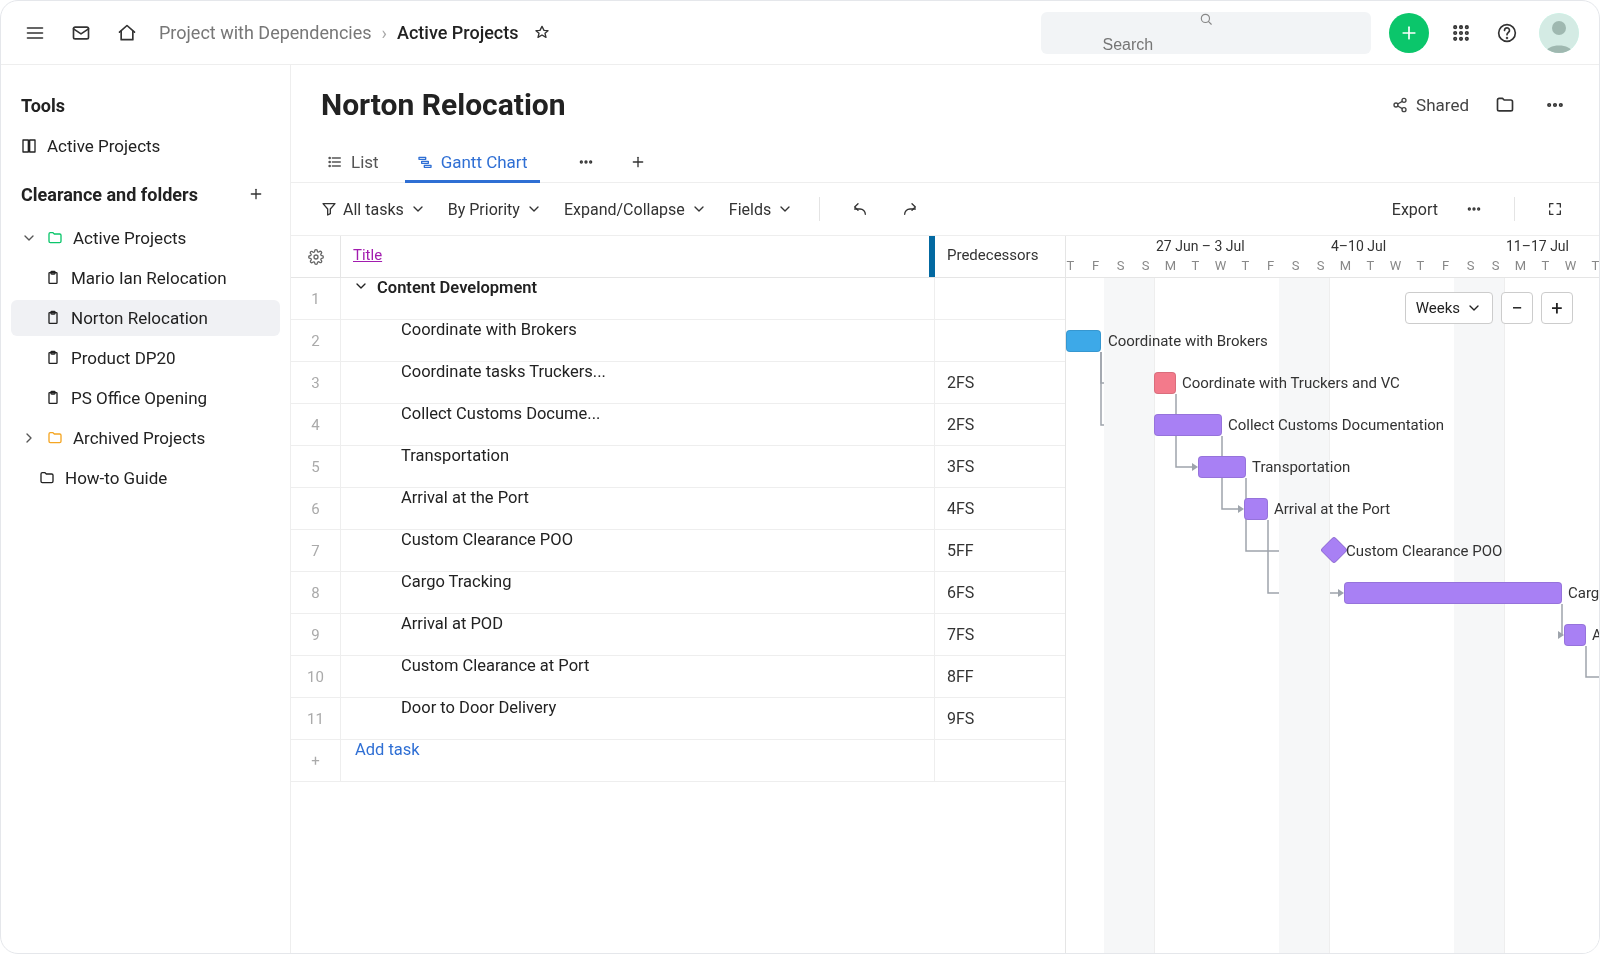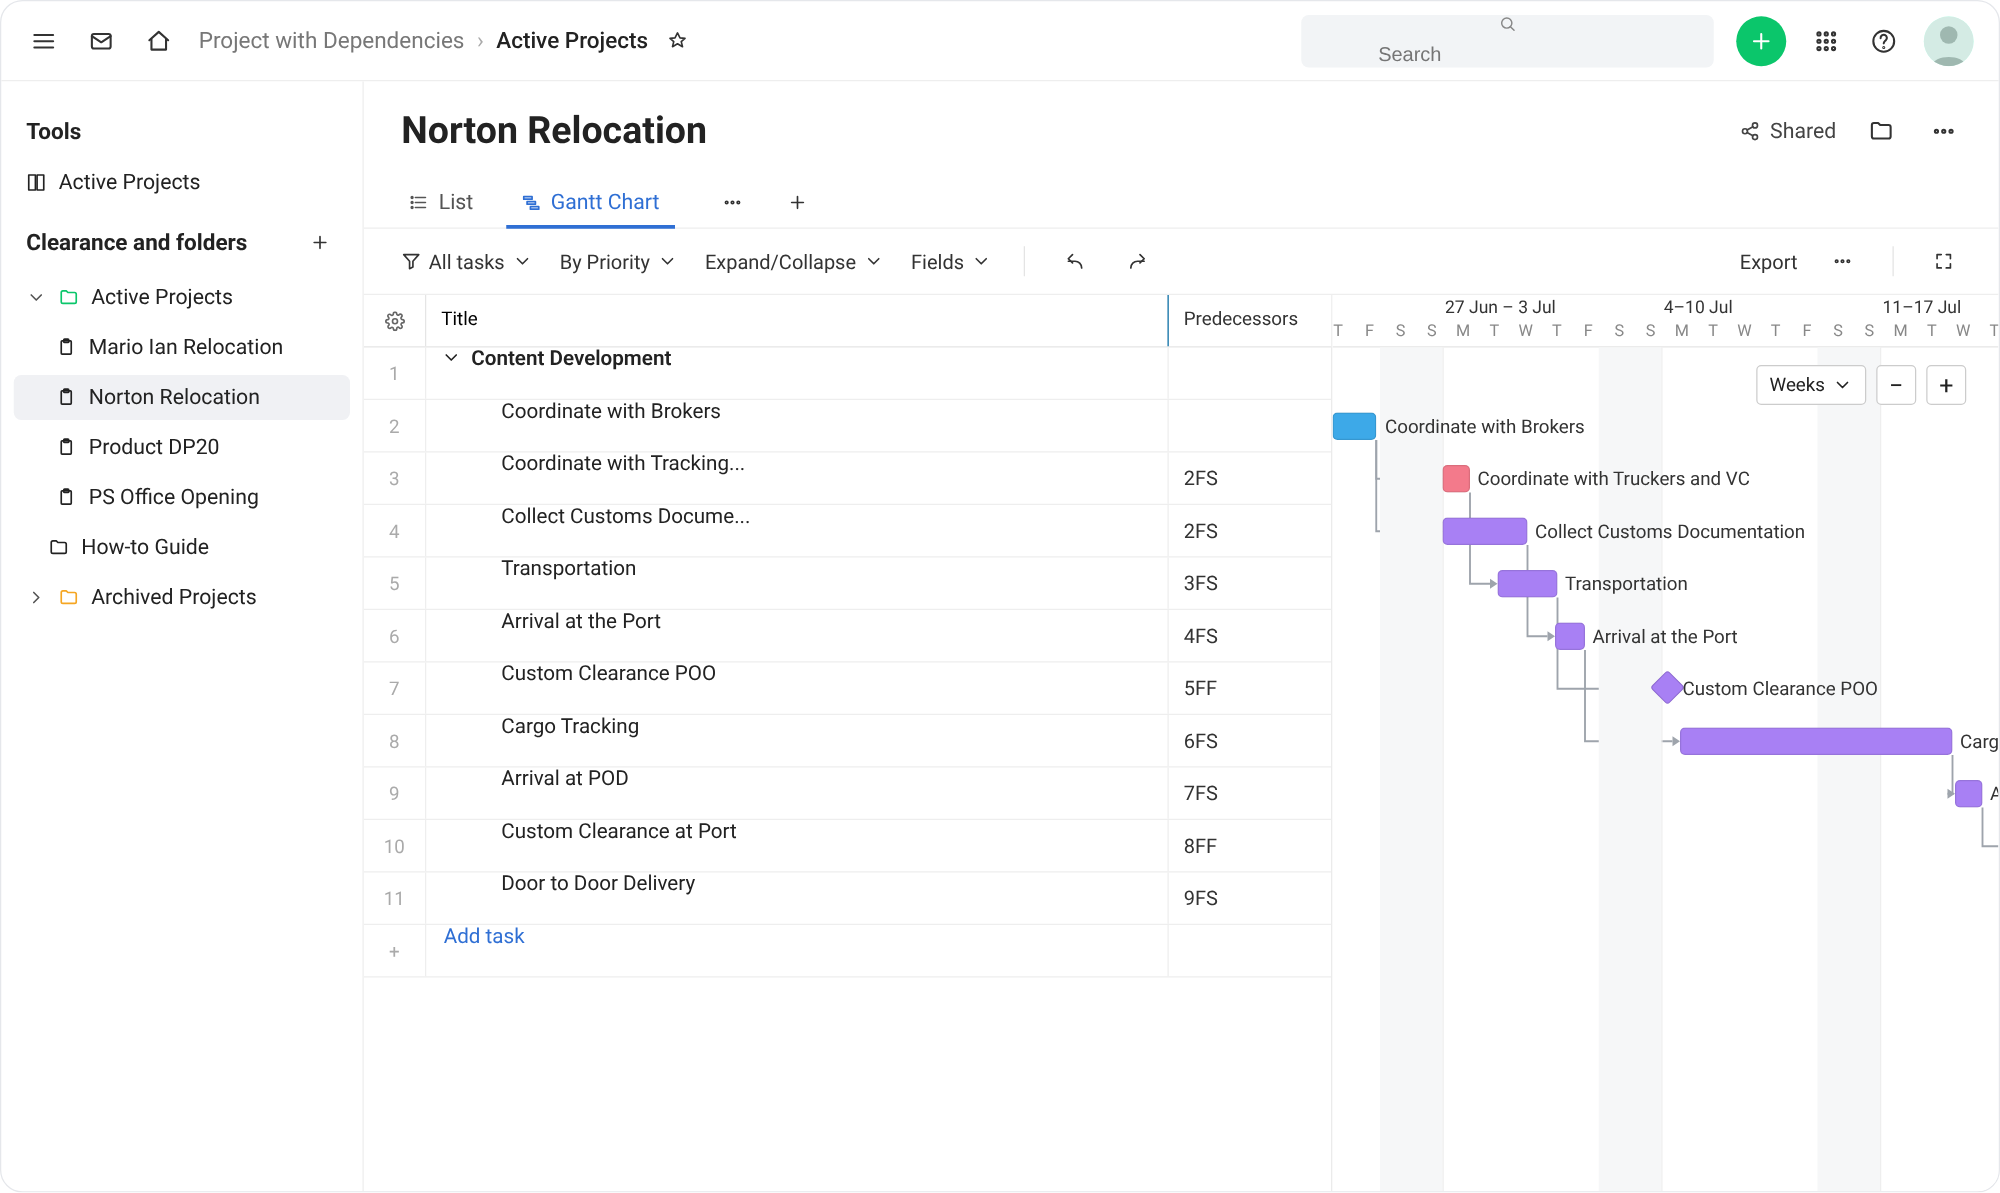--- a/index.html
+++ b/index.html
@@ -49,21 +49,21 @@
 .toolbar { display: flex; align-items: center; padding: 12px 30px; gap: 22px; border-top: 1px solid #eee; border-bottom: 1px solid #eee; margin-top: 0; font-size: 16px; }
 .tb-item { display: flex; align-items: center; gap: 6px; cursor: pointer; color: #333; }
 .tb-sep { width: 1px; height: 24px; background: #e4e4e4; margin: 0 4px; }
 .tb-spacer { flex: 1; }
 
 
 .gantt { flex: 1; display: flex; overflow: hidden; position: relative; }
 .grid { width: 775px; border-right: 1px solid #e5e5e5; display: flex; flex-direction: column; }
 .grid-head { display: flex; align-items: stretch; border-bottom: 1px solid #e5e5e5; height: 42px; background: #fff; }
 .gh-gear { width: 50px; display: flex; align-items: center; justify-content: center; border-right: 1px solid #e5e5e5; color: #666; cursor: pointer; }
-.gh-title { flex: 1; padding: 10px 12px; border-right: 1px solid #0369a1; font-size: 15px; color: #000000; }
+.gh-title { flex: 1; padding: 10px 12px; border-right: 6px solid #0369a1; font-size: 15px; color: #a21caf; text-decoration: underline; }
 .gh-pred { width: 130px; padding: 10px 12px; font-size: 15px; color: #333; }
 
 .grid-row { display: flex; align-items: stretch; height: 42px; border-bottom: 1px solid #eee; }
 .gr-num { width: 50px; display: flex; align-items: center; justify-content: center; border-right: 1px solid #eee; color: #aaa; font-size: 15px; }
 .gr-title { flex: 1; display: flex; padding: 0 12px 0 20px; border-right: 1px solid #eee; font-size: 16.5px; color: #222; overflow: hidden; white-space: nowrap; text-overflow: ellipsis; }
 .gr-title.parent { font-weight: 600; padding-left: 12px; }
 .gr-title.child { padding-left: 60px; }
 .gr-pred { width: 130px; display: flex; align-items: center; padding: 0 12px; font-size: 16px; color: #333; }
 .add-task-row .gr-title { color: #2f6fd4; padding-left: 14px; }
 .add-num { color: #aaa; }
@@ -225,34 +225,34 @@
         <span>Product DP20</span>
       </div>
       <div class="sb-item sb-indent2">
         <svg class="ico-s" viewBox="0 0 24 24">
             <rect x="6" y="4" width="12" height="16" rx="1"></rect>
             <rect x="9" y="2" width="6" height="4" rx="1"></rect>
           </svg>
         <span>PS Office Opening</span>
       </div>
 
+      <div class="sb-item">
+        <svg class="ico-s chev" viewBox="0 0 24 24">
+            <polyline points="9 6 15 12 9 18"></polyline>
+          </svg>
+        <svg class="ico-s folder-orange" viewBox="0 0 24 24" fill="currentColor" stroke="none">
+            <path d="M3 6a2 2 0 012-2h4l2 2h8a2 2 0 012 2v9a2 2 0 01-2 2H5a2 2 0 01-2-2V6z"></path>
+          </svg>
+        <span>Archived Projects</span>
+      </div>
       <div class="sb-item sb-indent">
         <svg class="ico-s" viewBox="0 0 24 24">
             <path d="M3 6a2 2 0 012-2h4l2 2h8a2 2 0 012 2v9a2 2 0 01-2 2H5a2 2 0 01-2-2V6z"></path>
           </svg>
         <span>How-to Guide</span>
-      </div>
-      <div class="sb-item">
-        <svg class="ico-s chev" viewBox="0 0 24 24">
-            <polyline points="9 6 15 12 9 18"></polyline>
-          </svg>
-        <svg class="ico-s folder-orange" viewBox="0 0 24 24" fill="currentColor" stroke="none">
-            <path d="M3 6a2 2 0 012-2h4l2 2h8a2 2 0 012 2v9a2 2 0 01-2 2H5a2 2 0 01-2-2V6z"></path>
-          </svg>
-        <span>Archived Projects</span>
       </div>
     </div>
 
     <div class="main">
       <div class="main-header">
         <div class="title-row">
           <div class="page-title">Norton Relocation</div>
           <div class="title-actions">
             <div class="shared">
               <svg class="ico-s" viewBox="0 0 24 24">
@@ -399,21 +399,21 @@
                   </svg>Content Development</div>
                 <div class="gr-pred"></div>
               </div>
               <div class="grid-row">
                 <div class="gr-num">2</div>
                 <div class="gr-title child">Coordinate with Brokers</div>
                 <div class="gr-pred"></div>
               </div>
               <div class="grid-row">
                 <div class="gr-num">3</div>
-                <div class="gr-title child">Coordinate with Tracking...</div>
+                <div class="gr-title child">Coordinate tasks Truckers...</div>
                 <div class="gr-pred">2FS</div>
               </div>
               <div class="grid-row">
                 <div class="gr-num">4</div>
                 <div class="gr-title child">Collect Customs Docume...</div>
                 <div class="gr-pred">2FS</div>
               </div>
               <div class="grid-row">
                 <div class="gr-num">5</div>
                 <div class="gr-title child">Transportation</div>

